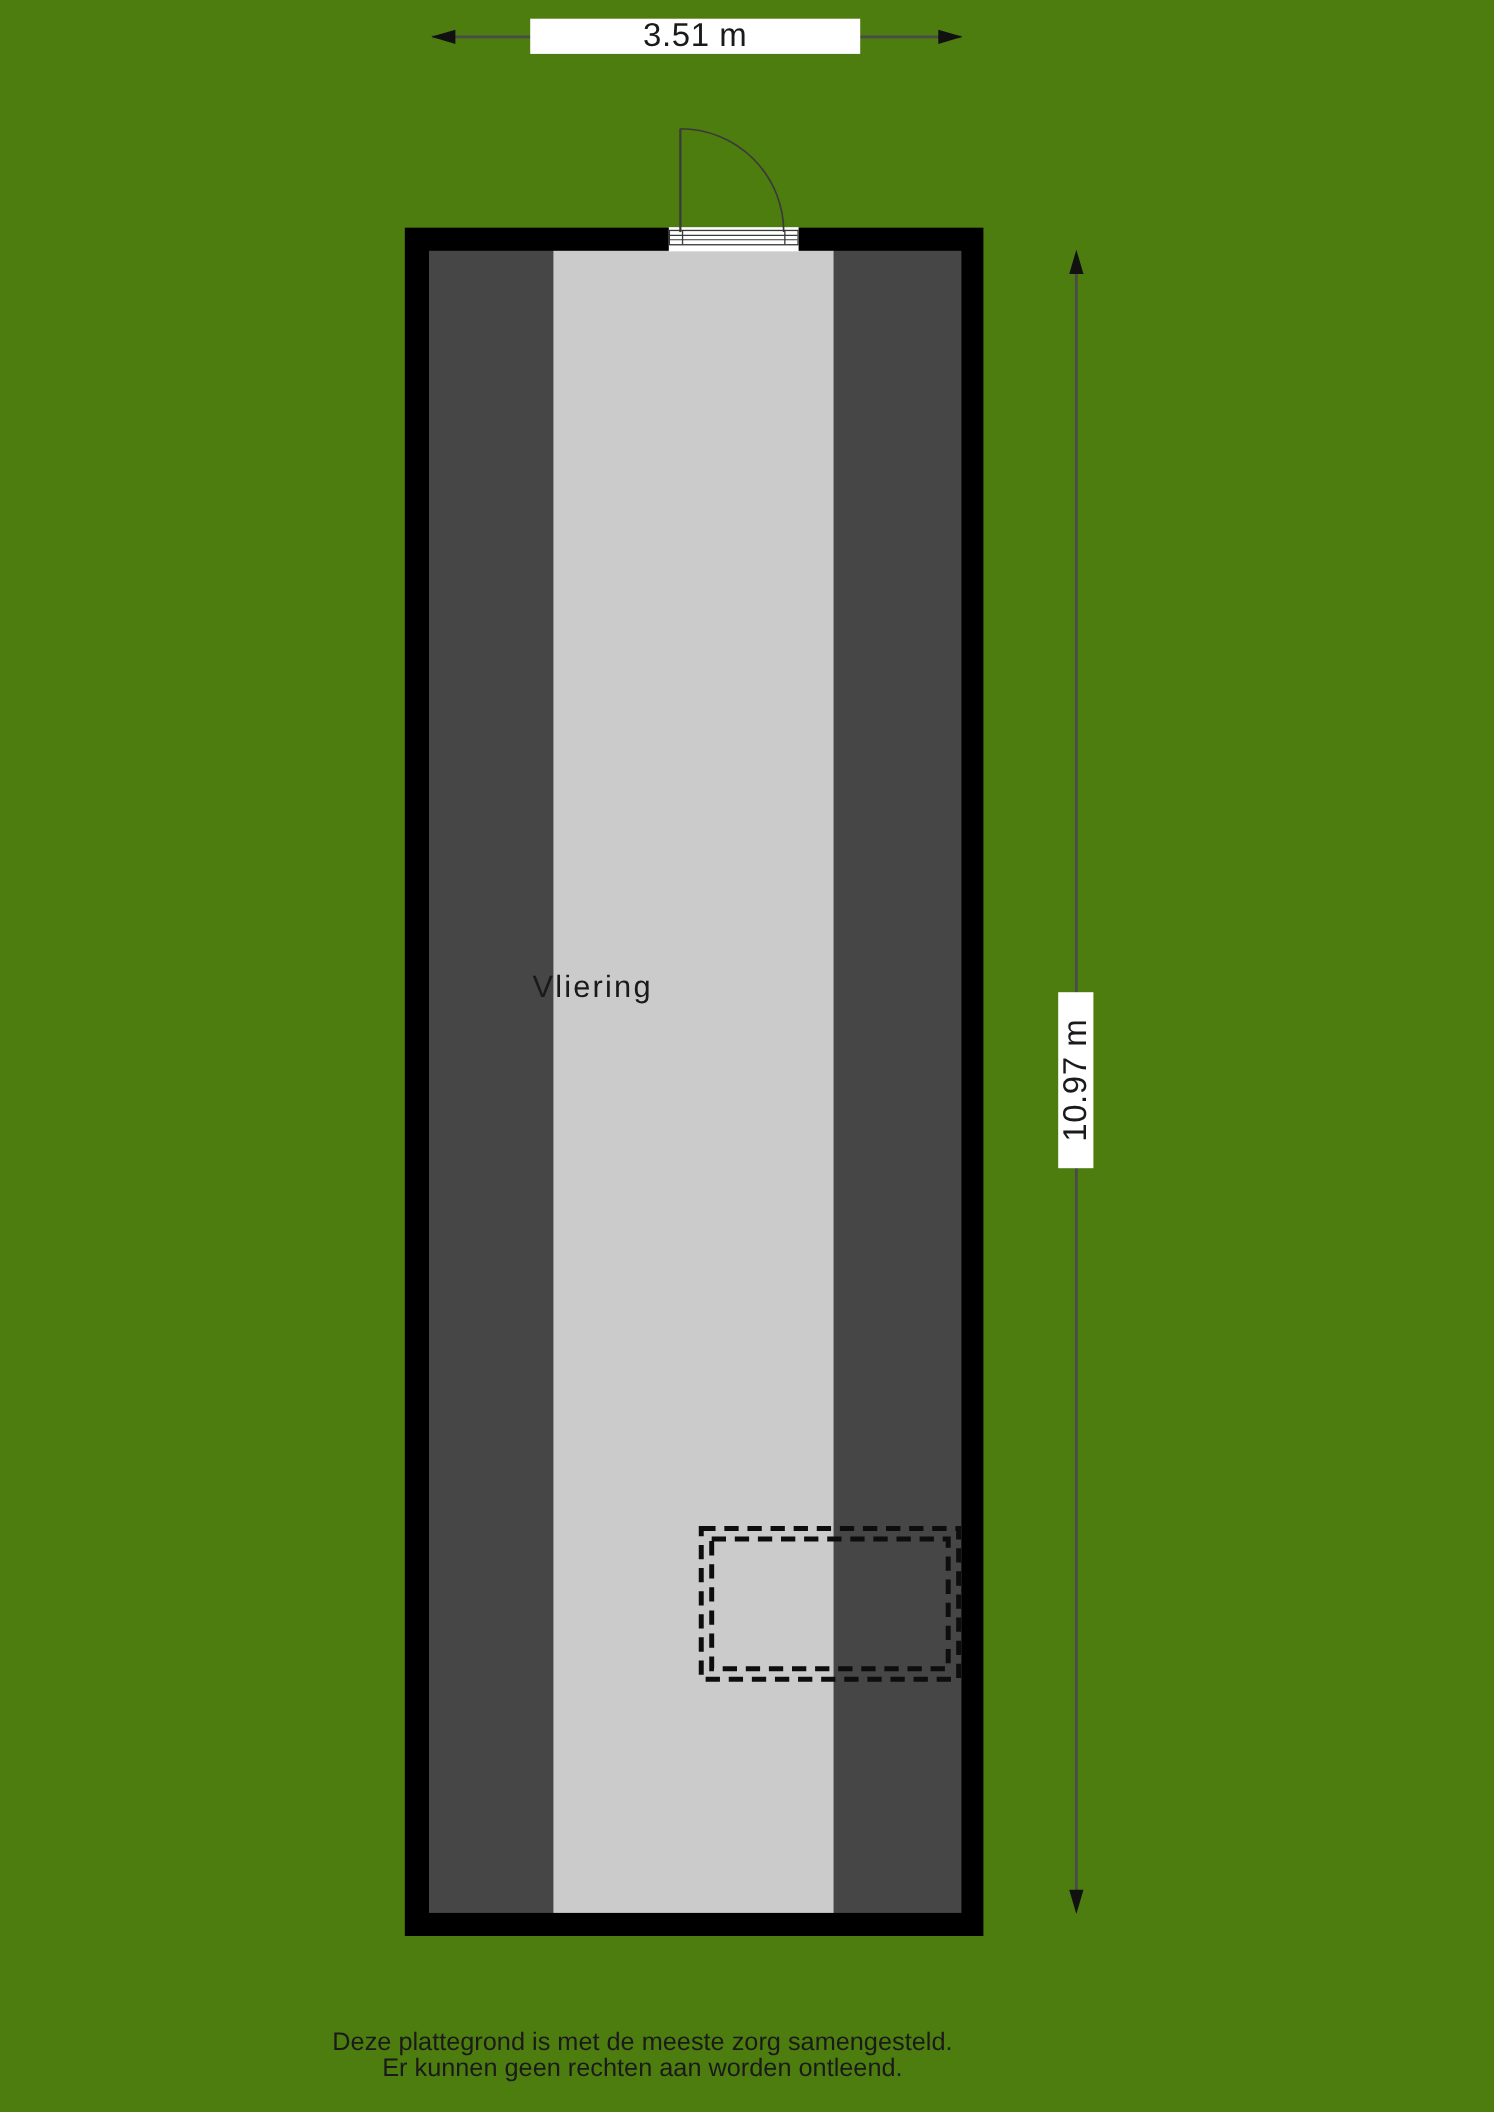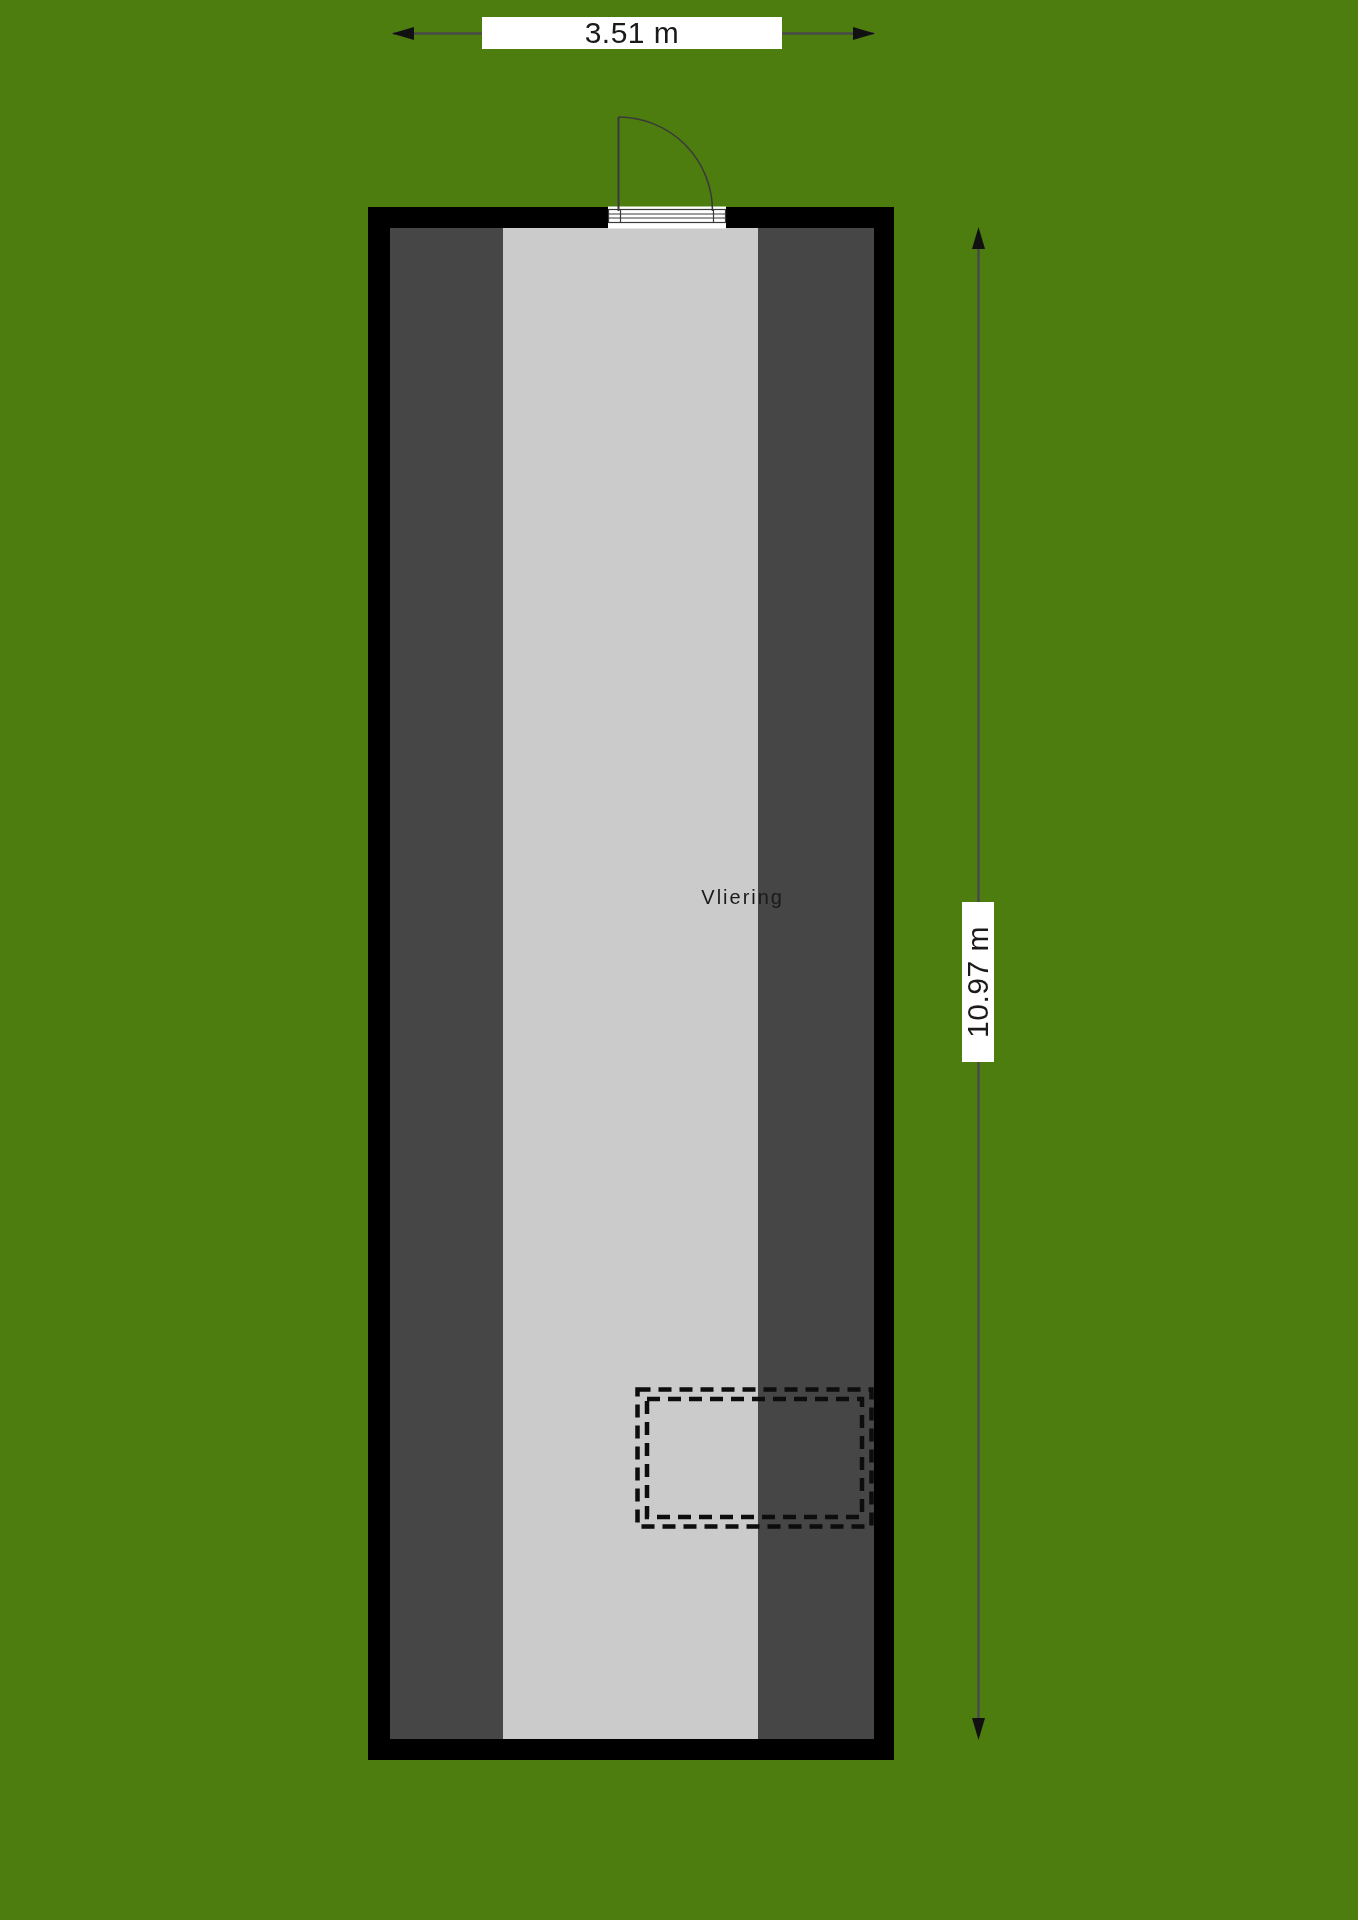--- a/index.html
+++ b/index.html
@@ -33,22 +33,22 @@
     background:#ffffff;
   }
   #width-label{left:482px;top:17px;width:300px;}
   #height-label{
     left:898px;top:966px;width:160px;height:32px;
     transform:rotate(-90deg);
     background:#ffffff;
   }
   #room-label{
     left:484px;top:880px;width:300px;
-    font-size:20px;line-height:34px;letter-spacing:2px;
-    text-align:right;color:var(--text,#1a1a1a);
+    font-size:28px;line-height:34px;letter-spacing:2px;
+    text-align:left;color:var(--text,#1a1a1a);
   }
   #disclaimer{
     left:184px;top:1845px;width:800px;
     font-size:23px;line-height:23px;
     text-align:center;color:var(--text,#1a1a1a);
   }
   svg{position:absolute;left:0;top:0;}
 </style>
 </head>
 <body>
@@ -94,14 +94,18 @@
       <polygon points="978.5,1740 972,1718 985,1718" style="fill:var(--arrow,#111)"></polygon>
     </g>
   </svg>
 
   <div id="width-label" class="abs dim-label">3.51 m</div>
 
   <div id="height-label" class="abs dim-label">10.97 m</div>
 
   <div id="room-label" class="abs">Vliering</div>
 
+  <div id="disclaimer" class="abs">
+    <div>Deze plattegrond is met de meeste zorg samengesteld.</div>
+    <div>Er kunnen geen rechten aan worden ontleend.</div>
+  </div>
 
 </div>
 
 </body></html>

